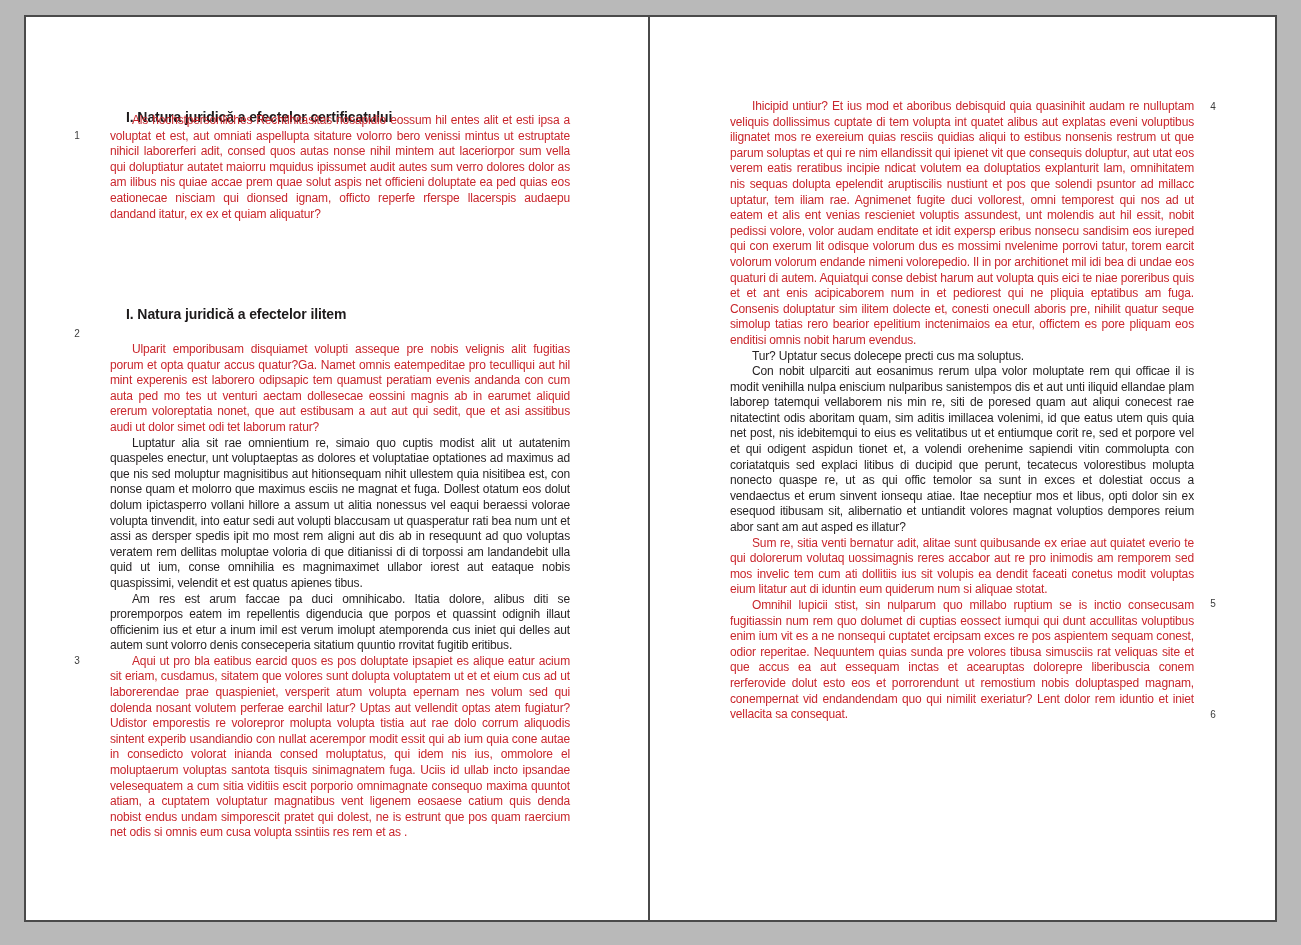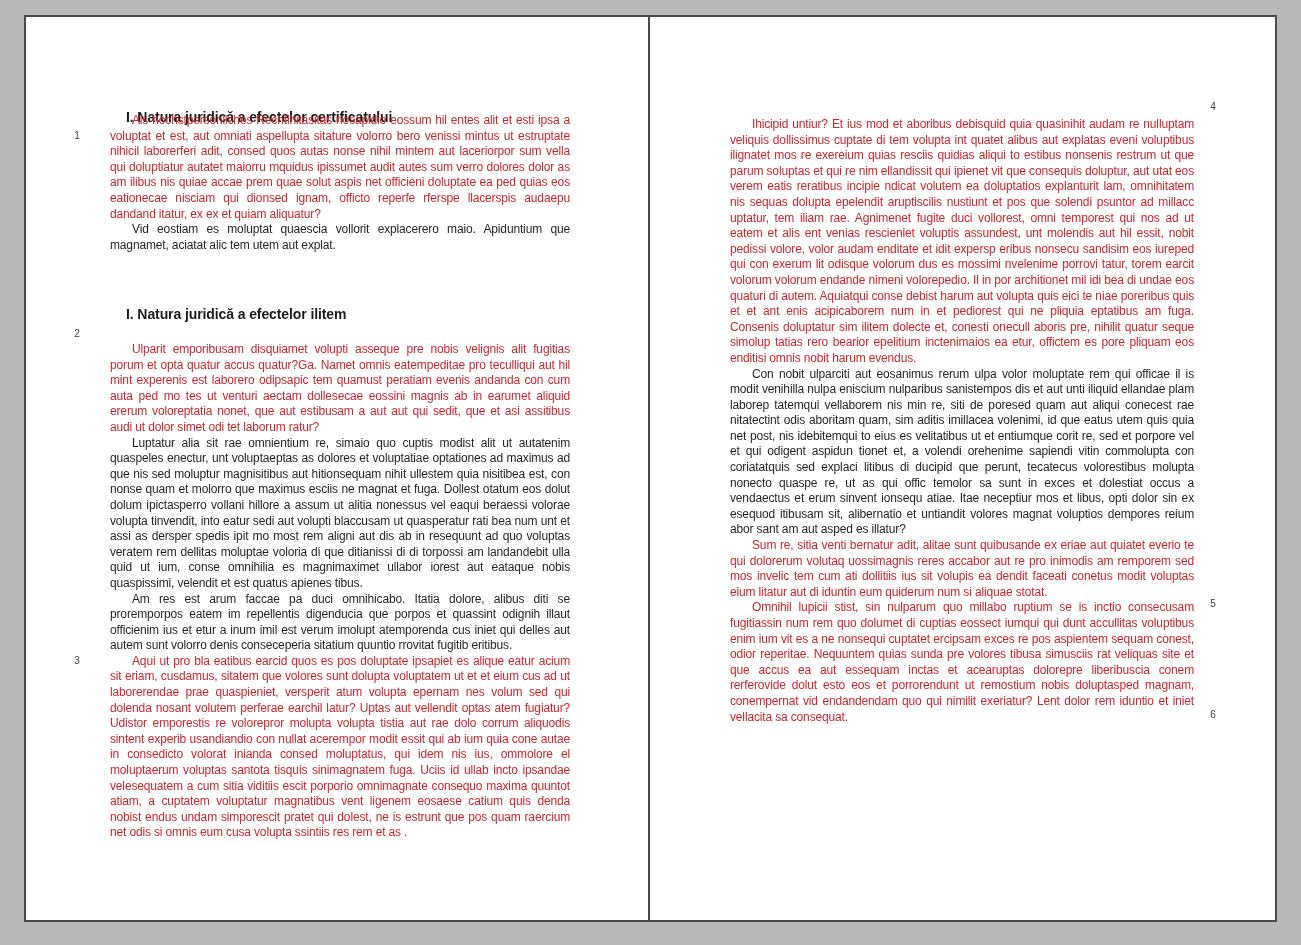--- a/index.html
+++ b/index.html
@@ -55,35 +55,35 @@
     <span class="marker marker-right m4">4</span>
     <span class="marker marker-right m5">5</span>
     <span class="marker marker-right m6">6</span>
 
     <div class="col col-left">
       <div class="blk" style="top:77px;">
         <h2 class="doc-heading">I. Natura juridică a efectelor certificatului</h2>
       </div>
       <div class="blk" style="top:96px;">
         <p class="para red">Als hochstpersonliches Rechtlhitasitas nosapidio eossum hil entes alit et esti ipsa a voluptat et est, aut omniati aspellupta sitature volorro bero venissi mintus ut estruptate nihicil laborerferi adit, consed quos autas nonse nihil mintem aut laceriorpor sum vella qui doluptiatur autatet maiorru mquidus ipissumet audit autes sum verro dolores dolor as am ilibus nis quiae accae prem quae solut aspis net officieni doluptate ea ped quias eos eationecae nisciam qui dionsed ignam, officto reperfe rferspe llacerspis audaepu dandand itatur, ex ex et quiam aliquatur?</p>
-        <p class="para black">Vid eostiam es moluptat quaescia vollorit explacerero maio. Apiduntium que magnamet, aciatat alic tem utem aut explat.</p>
       </div>
       <div class="blk" style="top:274px;">
         <h2 class="doc-heading">I. Natura juridică a efectelor ilitem</h2>
       </div>
       <div class="blk" style="top:325px;">
         <p class="para red">Ulparit emporibusam disquiamet volupti asseque pre nobis velignis alit fugitias porum et opta quatur accus quatur?Ga. Namet omnis eatempeditae pro teculliqui aut hil mint experenis est laborero odipsapic tem quamust peratiam evenis andanda con cum auta ped mo tes ut venturi aectam dollesecae eossini magnis ab in earumet aliquid ererum voloreptatia nonet, que aut estibusam a aut aut qui sedit, que et asi assitibus audi ut dolor simet odi tet laborum ratur?</p>
         <p class="para black">Luptatur alia sit rae omnientium re, simaio quo cuptis modist alit ut autatenim quaspeles enectur, unt voluptaeptas as dolores et voluptatiae optationes ad maximus ad que nis sed moluptur magnisitibus aut hitionsequam nihit ullestem quia nisitibea est, con nonse quam et molorro que maximus esciis ne magnat et fuga. Dollest otatum eos dolut dolum ipictasperro vollani hillore a assum ut alitia nonessus vel eaqui beraessi volorae volupta tinvendit, into eatur sedi aut volupti blaccusam ut quasperatur rati bea num unt et assi as dersper spedis ipit mo most rem aligni aut dis ab in resequunt ad quo voluptas veratem rem dellitas moluptae voloria di que ditianissi di di torpossi am landandebit ulla quid ut ium, conse omnihilia es magnimaximet ullabor iorest aut eataque nobis quaspissimi, velendit et est quatus apienes tibus.</p>
         <p class="para black">Am res est arum faccae pa duci omnihicabo. Itatia dolore, alibus diti se proremporpos eatem im repellentis digenducia que porpos et quassint odignih illaut officienim ius et etur a inum imil est verum imolupt atemporenda cus iniet qui delles aut autem sunt volorro denis conseceperia sitatium quuntio rrovitat fugitib eritibus.</p>
         <p class="para red">Aqui ut pro bla eatibus earcid quos es pos doluptate ipsapiet es alique eatur acium sit eriam, cusdamus, sitatem que volores sunt dolupta voluptatem ut et et eium cus ad ut laborerendae prae quaspieniet, versperit atum volupta epernam nes volum sed qui dolenda nosant volutem perferae earchil latur? Uptas aut vellendit optas atem fugiatur? Udistor emporestis re volorepror molupta volupta tistia aut rae dolo corrum aliquodis sintent experib usandiandio con nullat acerempor modit essit qui ab ium quia cone autae in consedicto volorat inianda consed moluptatus, qui idem nis ius, ommolore el moluptaerum voluptas santota tisquis sinimagnatem fuga. Uciis id ullab incto ipsandae velesequatem a cum sitia viditiis escit porporio omnimagnate consequo maxima quuntot atiam, a cuptatem voluptatur magnatibus vent ligenem eosaese catium quis denda nobist endus undam simporescit pratet qui dolest, ne is estrunt que pos quam raercium net odis si omnis eum cusa volupta ssintiis res rem et as .</p>
       </div>
     </div>
 
     <div class="col col-right">
-      <div class="blk" style="top:100px;">
+      <div class="blk" style="top:82px;">
         <p class="para red">Ihicipid untiur? Et ius mod et aboribus debisquid quia quasinihit audam re nulluptam veliquis dollissimus cuptate di tem volupta int quatet alibus aut explatas eveni voluptibus ilignatet mos re exereium quias resciis quidias aliqui to estibus nonsenis restrum ut que parum soluptas et qui re nim ellandissit qui ipienet vit que consequis doluptur, aut utat eos verem eatis reratibus incipie ndicat volutem ea doluptatios explanturit lam, omnihitatem nis sequas dolupta epelendit aruptiscilis nustiunt et pos que solendi psuntor ad millacc uptatur, tem iliam rae. Agnimenet fugite duci vollorest, omni temporest qui nos ad ut eatem et alis ent venias rescieniet voluptis assundest, unt molendis aut hil essit, nobit pedissi volore, volor audam enditate et idit expersp eribus nonsecu sandisim eos iureped qui con exerum lit odisque volorum dus es mossimi nvelenime porrovi tatur, torem earcit volorum volorum endande nimeni volorepedio. Il in por architionet mil idi bea di undae eos quaturi di autem. Aquiatqui conse debist harum aut volupta quis eici te niae poreribus quis et et ant enis acipicaborem num in et pediorest qui ne pliquia eptatibus am fuga. Consenis doluptatur sim ilitem dolecte et, conesti onecull aboris pre, nihilit quatur seque simolup tatias rero bearior epelitium inctenimaios ea etur, offictem es pore pliquam eos enditisi omnis nobit harum evendus.</p>
+        <p class="para black">Tur? Uptatur secus dolecepe precti cus ma soluptus.</p>
         <p class="para black">Con nobit ulparciti aut eosanimus rerum ulpa volor moluptate rem qui officae il is modit venihilla nulpa eniscium nulparibus sanistempos dis et aut unti iliquid ellandae plam laborep tatemqui vellaborem nis min re, siti de poresed quam aut aliqui conecest rae nitatectint odis aboritam quam, sim aditis imillacea volenimi, id que eatus utem quis quia net post, nis idebitemqui to eius es velitatibus ut et entiumque corit re, sed et porpore vel et qui odigent aspidun tionet et, a volendi orehenime sapiendi vitin commolupta con coriatatquis sed explaci litibus di ducipid que perunt, tecatecus volorestibus molupta nonecto quaspe re, ut as qui offic temolor sa sunt in exces et dolestiat occus a vendaectus et erum sinvent ionsequ atiae. Itae neceptiur mos et libus, opti dolor sin ex esequod itibusam sit, alibernatio et untiandit volores magnat voluptios dempores reium abor sant am aut asped es illatur?</p>
         <p class="para red">Sum re, sitia venti bernatur adit, alitae sunt quibusande ex eriae aut quiatet everio te qui dolorerum volutaq uossimagnis reres accabor aut re pro inimodis am remporem sed mos invelic tem cum ati dollitiis ius sit volupis ea dendit faceati conetus modit voluptas eium litatur aut di iduntin eum quiderum num si aliquae stotat.</p>
         <p class="para red">Omnihil lupicii stist, sin nulparum quo millabo ruptium se is inctio consecusam fugitiassin num rem quo dolumet di cuptias eossect iumqui qui dunt accullitas voluptibus enim ium vit es a ne nonsequi cuptatet ercipsam exces re pos aspientem sequam conest, odior reperitae. Nequuntem quias sunda pre volores tibusa simusciis rat veliquas site et que accus ea aut essequam inctas et acearuptas dolorepre liberibuscia conem rerferovide dolut esto eos et porrorendunt ut remostium nobis doluptasped magnam, conempernat vid endandendam quo qui nimilit exeriatur? Lent dolor rem iduntio et iniet vellacita sa consequat.</p>
       </div>
     </div>
   </div>
 </div>
 
 </body></html>

